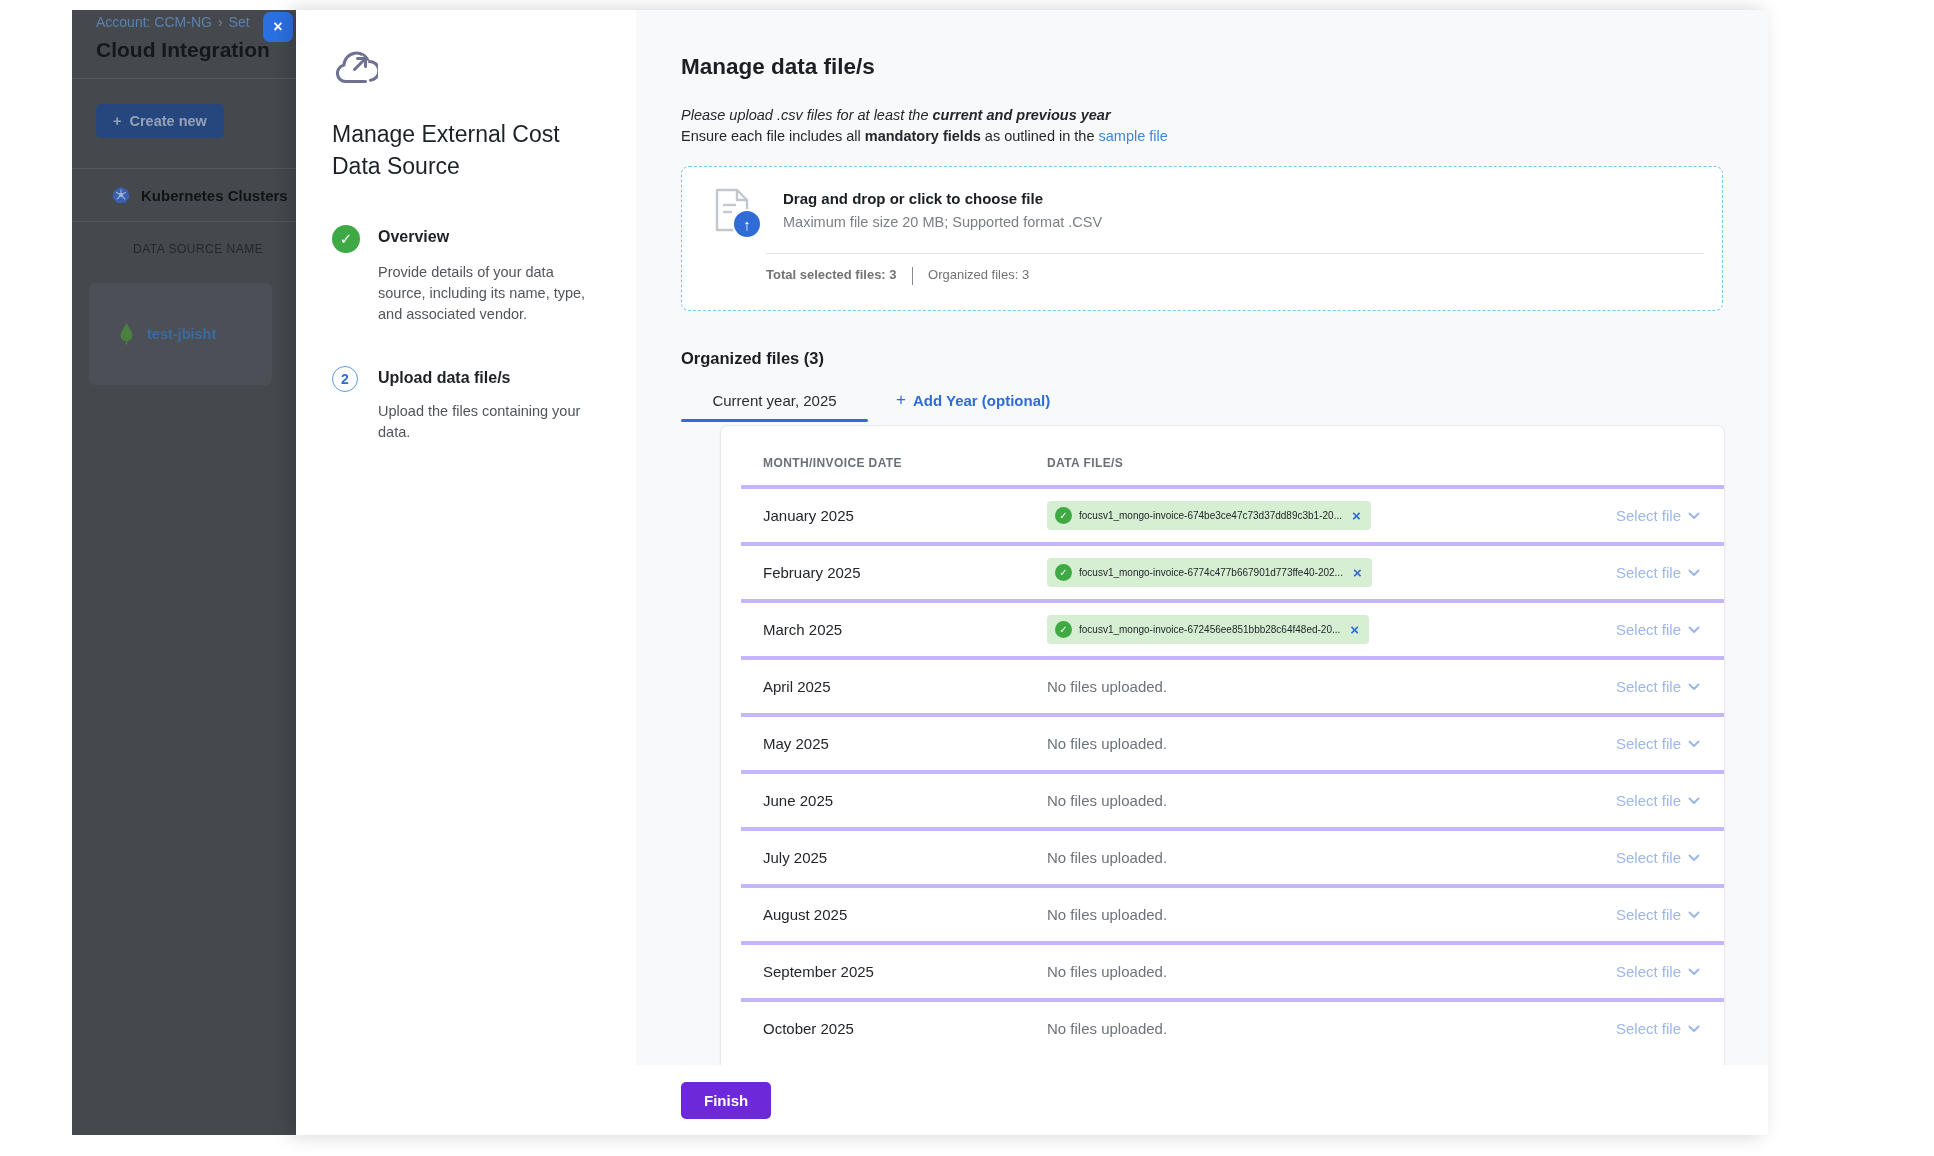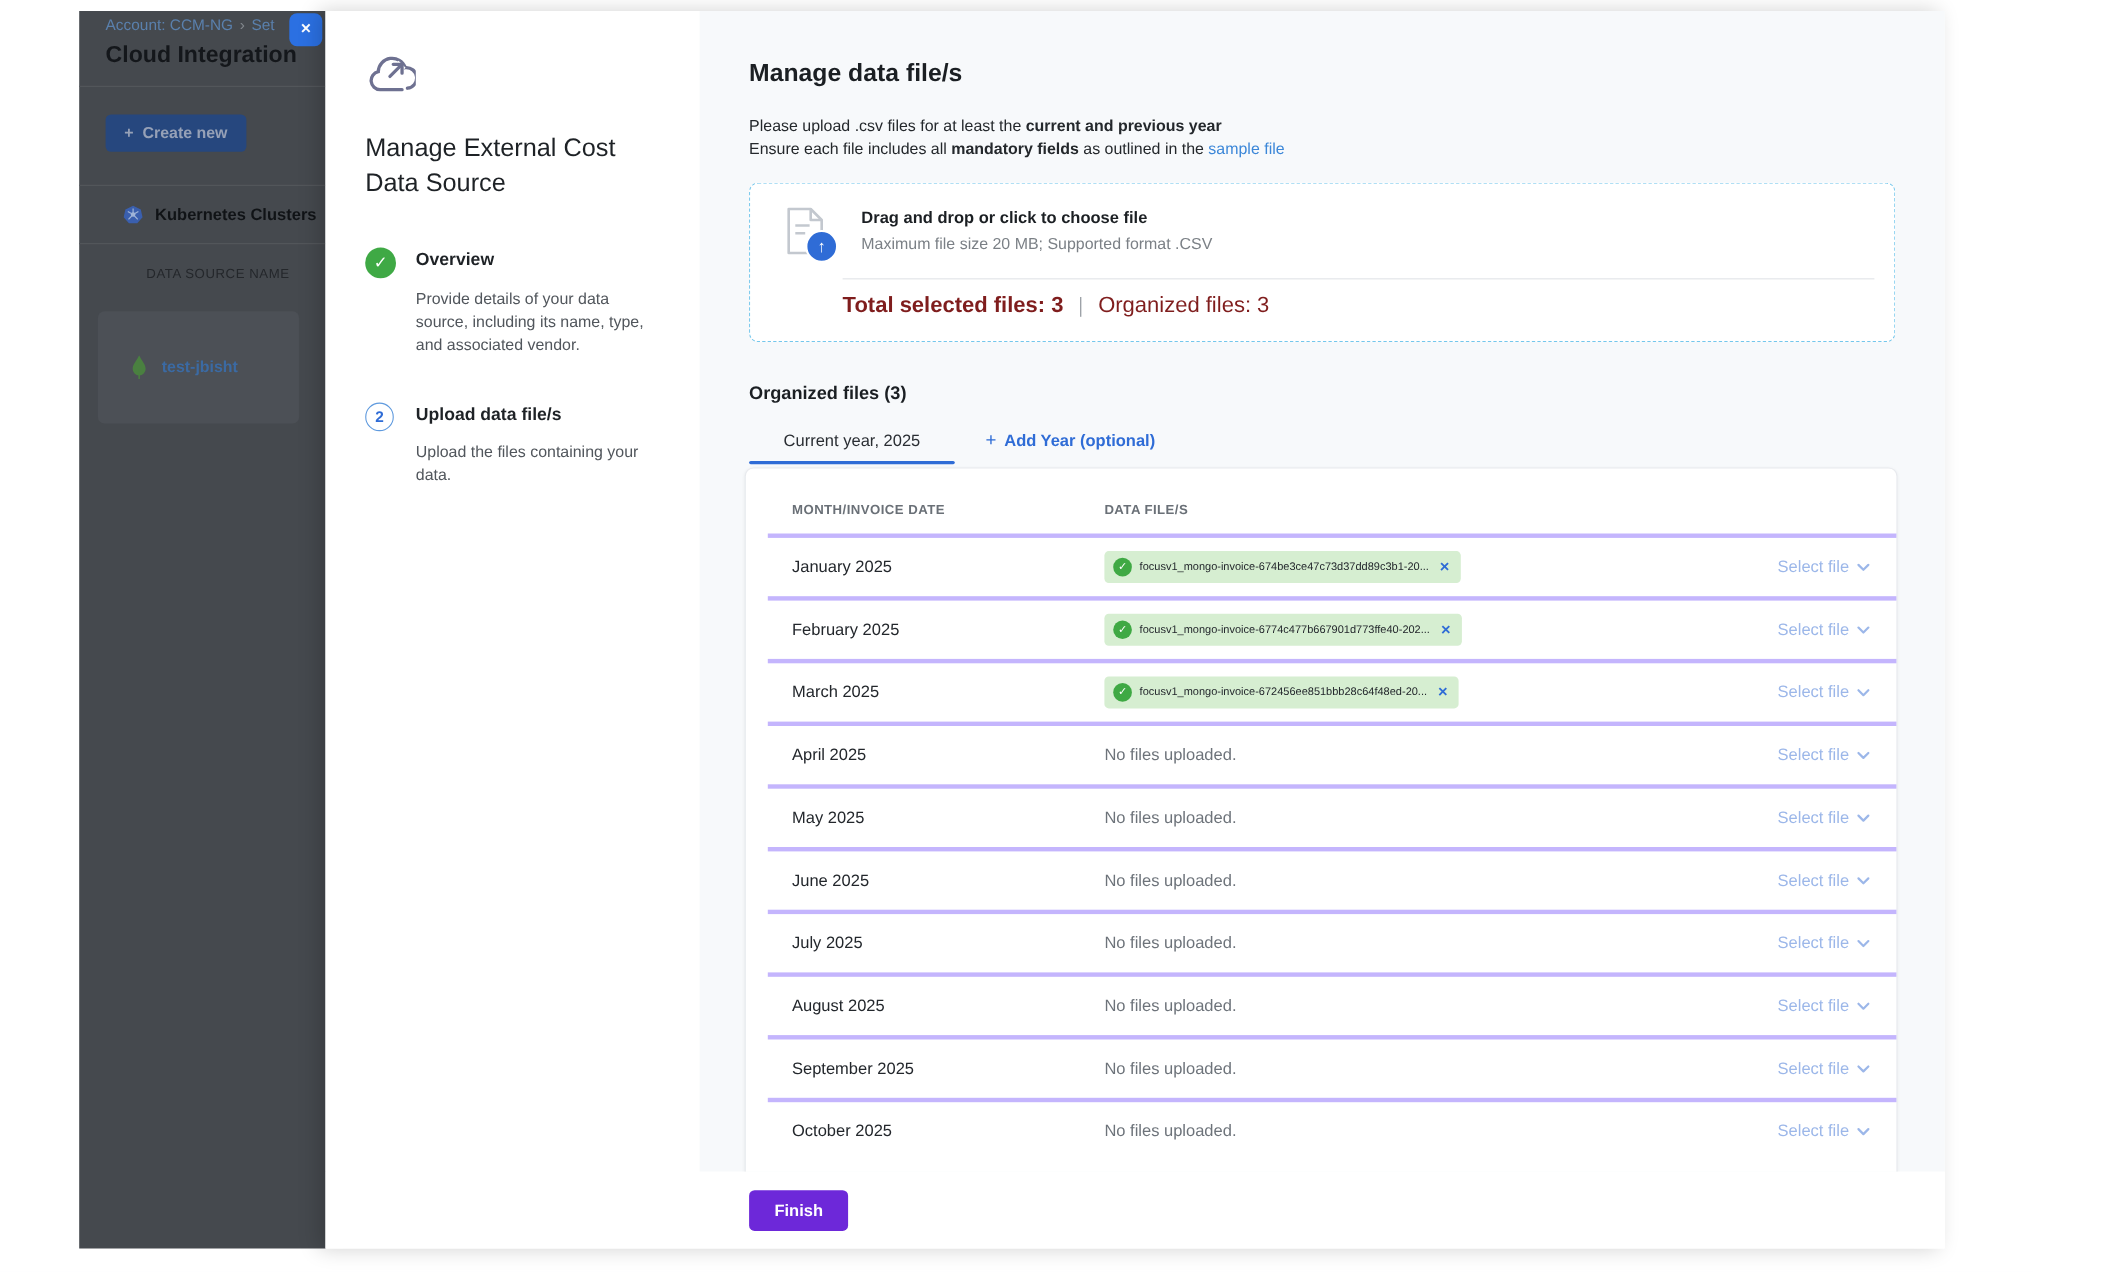--- a/index.html
+++ b/index.html
@@ -47,49 +47,49 @@
   .step-bullet { width:28px; height:28px; border-radius:50%; display:flex; align-items:center; justify-content:center; margin-top:-3px; }
   .step-bullet.done { background:#3fa945; color:#fff; font-size:15px; font-weight:bold; }
   .step-bullet.num { width:26px; height:26px; border:1.6px solid #5f9ade; color:#2f6cd6; font-size:14px; font-weight:bold; background:#fff; }
   .step-label { font-size:16px; font-weight:bold; color:#1e2226; align-self:start; }
   .step-desc { grid-column:2; margin-top:9px; width:220px; font-size:14.5px; line-height:21px; color:#51565c; }
 
   
   .content { flex:1; background:#f7f9fb; overflow:hidden; position:relative; }
   .content h1 { margin:44px 0 0 45px; font-size:22.5px; font-weight:bold; color:#1b1f23; }
   .instr { margin-left:45px; font-size:14.5px; line-height:21px; color:#24282c; }
-  .instr.first { margin-top:25px; }
+  .instr.first { margin-top:25px;font-style:italic; }
   .instr b { font-weight:bold; }
   .instr a { color:#3c87d8; text-decoration:none; cursor:pointer; }
 
   .dropzone { position:relative; margin:19px 45px 0 45px; height:145px; background:#fff;
     border:1.5px dashed #74c7ec; border-radius:8px; cursor:pointer; }
   .dz-inner { display:flex; padding:21px 0 0 32px; }
   .dz-iconwrap { position:relative; width:52px; height:56px; flex:0 0 auto; }
   .dz-circle { position:absolute; left:18px; top:21px; width:30px; height:30px; border-radius:50%;
     background:#2f6cd6; border:2px solid #fff; color:#fff; font-size:15px; font-weight:bold;
     display:flex; align-items:center; justify-content:center; }
   .dz-text { margin-left:17px; padding-top:2px; }
   .dz-title { font-size:15px; font-weight:bold; color:#1b1f23; }
   .dz-sub { margin-top:7px; font-size:14.5px; color:#7b8086; }
   .dz-hr { position:absolute; left:84px; right:18px; top:86px; border-top:1px solid #e0e3e7; }
-  .dz-totals { position:absolute; left:84px; top:100px; display:flex; align-items:center; font-size:20px; color:#7f1d1d; }
+  .dz-totals { position:absolute; left:84px; top:100px; display:flex; align-items:flex-start; font-size:13px; color:#737373; }
   .dz-totals .strong { font-weight:bold; }
   .dz-totals .vbar { width:1.5px; height:18px; background:#868c93; margin:0 15px; }
 
   .org-heading { margin:38px 0 0 45px; font-size:16.5px; font-weight:bold; color:#1b1f23; }
   .tabs { display:flex; margin:10px 0 0 45px; }
   .tab { position:relative; height:44px; display:flex; align-items:center; justify-content:center;
     font-size:15px; color:#2a2e33; cursor:pointer; }
   .tab.active { width:187px; }
   .tab.active::after { content:""; position:absolute; left:0; right:0; bottom:0; height:3px; background:#2f6cd6; border-radius:2px; }
   .tab.add-year { margin-left:28px; color:#2f6cd6; font-weight:bold; gap:7px; }
   .tab.add-year .plus { font-size:17px; font-weight:normal; }
 
-  .card { margin:3px 43px 0 41px; background:#fff; border:1px solid #e8eaee; border-radius:8px;
+  .card { margin:3px 43px 0 84px; background:#fff; border:1px solid #e8eaee; border-radius:8px;
     box-shadow:0 1px 3px rgba(20,30,40,.05); min-height:700px;padding-left:20px; }
   .thead { display:grid; grid-template-columns:284px 1fr 150px; padding:30px 24px 15px 22px;
     font-size:12px; font-weight:bold; letter-spacing:.4px; color:#6a7077; }
   .trow { display:grid; grid-template-columns:284px 1fr 150px; align-items:center; height:57px;
     padding:0 24px 0 22px; border-top:4px solid #c4b5fd; }
   .trow:first-of-type { border-top:1px solid #e3e6ea; }
   .cell.month { font-size:15px; color:#23272c; }
   .nofiles { font-size:15px; color:#6d737a; }
   .cell.select { display:flex; align-items:center; justify-content:flex-end; gap:7px;
     font-size:15px; color:#9cb7e9; cursor:pointer; white-space:nowrap; }

